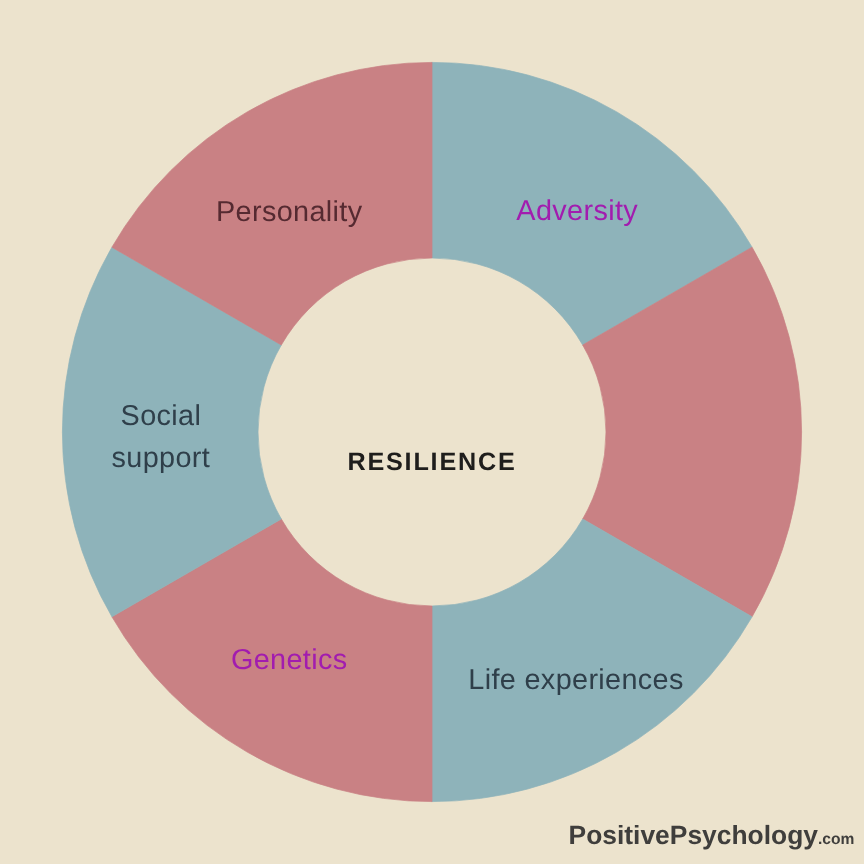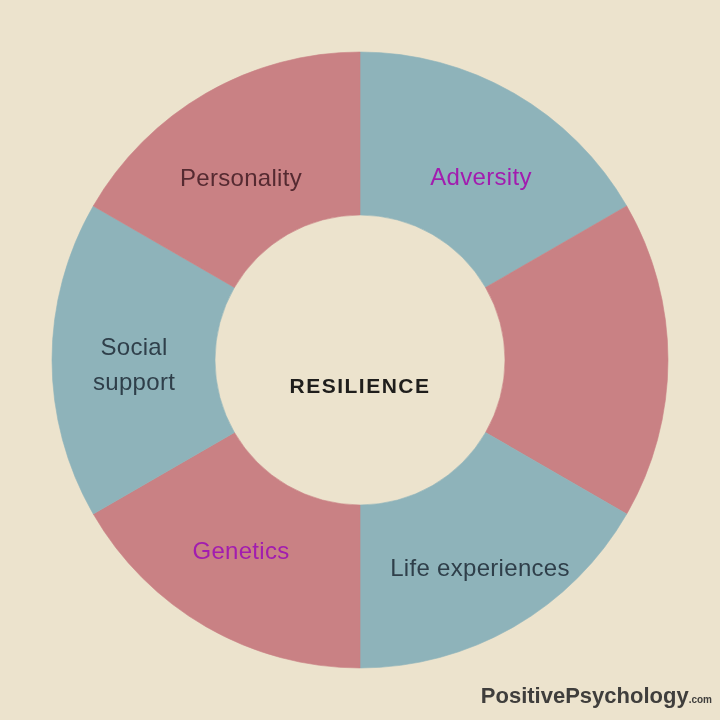--- a/index.html
+++ b/index.html
@@ -48,21 +48,21 @@
   }
   .watermark {
     position: absolute;
     right: 8px;
     bottom: 11px;
     font-weight: 700;
     color: #3f3e3c;
     white-space: nowrap;
   }
   .watermark .brand { font-size: 22px; }
-  .watermark .tld   { font-size: 10px; }
+  .watermark .tld   { font-size: 13px; }
 
   
   #label-adversity        { left: 481px; top: 176px; }
   #label-personality      { left: 241px; top: 177px; text-align: right; }
   #label-genetics         { left: 241px; top: 550px; }
   #label-life-experiences { left: 480px; top: 550px; margin-top: 17px; }
   #label-positive-adaptation { left: 536px; top: 334px; text-align: left; }
   #label-social-support      { left: 93px;  top: 329px; text-align: center; }
 </style>
 </head>

